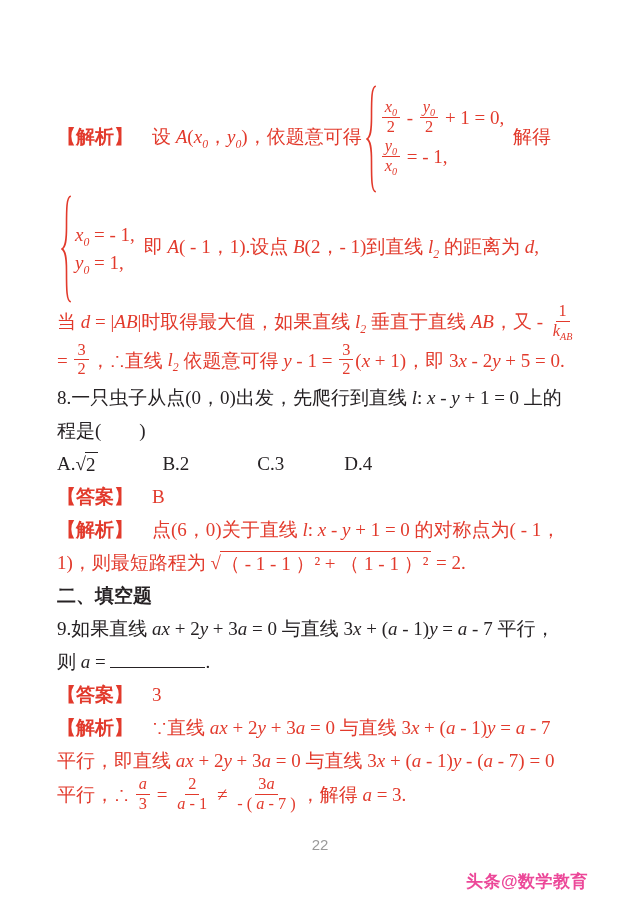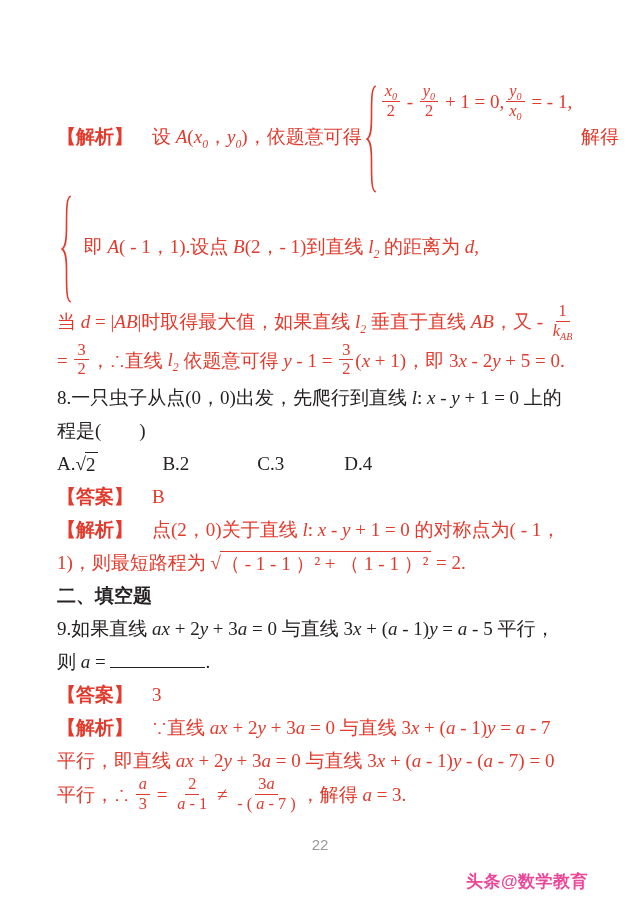--- a/index.html
+++ b/index.html
@@ -15,21 +15,21 @@
   .line.bold{font-weight:700;}
   .lbl{font-weight:700;}
   .math{font-style:italic;}
   sub.sb{font-size:0.62em;font-style:italic;line-height:0;}
   .frac{display:inline-flex;flex-direction:column;align-items:center;vertical-align:middle;
         line-height:1.15;font-size:0.86em;margin:0 2px;transform:translateY(-2px);}
   .frac .num{border-bottom:1.4px solid currentColor;padding:0 3px;}
   .frac .den{padding:0 3px;}
   .cases{display:inline-flex;align-items:stretch;vertical-align:middle;margin:0 4px;}
   .cases svg{width:11px;align-self:stretch;display:block;margin-right:3px;}
-  .cases .rows{display:inline-flex;flex-direction:row;justify-content:center;}
+  .cases .rows{display:inline-flex;flex-direction:column;justify-content:center;}
   .cases .row{line-height:1.45;display:block;}
   .sqrt{display:inline-flex;align-items:flex-start;vertical-align:middle;transform:translateY(-1px);}
   .sqrt .rad{line-height:1.25;transform:translateY(0px);}
   .sqrt .sqc{border-top:1.6px solid currentColor;padding:0 3px 0 1px;line-height:1.25;margin-left:-1px;}
   .sp{display:inline-block;}
   .blank{display:inline-block;height:0.95em;border-bottom:1.4px solid currentColor;}
   .pagenum{position:absolute;left:0;right:0;top:836px;text-align:center;
            font-size:15px;color:#9a9a9a;font-family:"Liberation Sans",sans-serif;}
   .watermark{position:absolute;right:52px;top:870px;font-size:17px;color:#ec4899;
              font-weight:700;font-family:"Liberation Sans",sans-serif;letter-spacing:0.5px;}
@@ -54,46 +54,50 @@
             <span class="row"><span class="frac">
                 <span class="num"><span class="math"><span>y</span><sub class="sb">0</sub></span></span>
                 <span class="den"><span class="math"><span>x</span><sub class="sb">0</sub></span></span>
               </span><span> = - 1,</span></span>
           </span>
         </span><span> 解得</span></div>
       <div class="line red"><span class="cases">
           <svg viewBox="0 0 10 100" preserveAspectRatio="none">
             <path d="M9 2 C5 2 5 14 5 30 C5 43 4 48 1 50 C4 52 5 57 5 70 C5 86 5 98 9 98" fill="none" stroke="currentColor" stroke-width="1.6" vector-effect="non-scaling-stroke"></path>
           </svg>
+          <span class="rows">
+            <span class="row"><span class="math"><span>x</span><sub class="sb">0</sub></span><span> = - 1,</span></span>
+            <span class="row"><span class="math"><span>y</span><sub class="sb">0</sub></span><span> = 1,</span></span>
+          </span>
         </span><span> 即 </span><span class="math">A</span><span>( - 1，1).设点 </span><span class="math">B</span><span>(2，- 1)到直线 </span><span class="math"><span>l</span><sub class="sb">2</sub></span><span> 的距离为 </span><span class="math">d</span><span>,</span></div>
       <div class="line red"><span>当 </span><span class="math">d</span><span> = |</span><span class="math">AB</span><span>|时取得最大值，如果直线 </span><span class="math"><span>l</span><sub class="sb">2</sub></span><span> 垂直于直线 </span><span class="math">AB</span><span>，又 - </span><span class="frac">
           <span class="num"><span>1</span></span>
           <span class="den"><span class="math"><span>k</span><sub class="sb">AB</sub></span></span>
         </span></div>
       <div class="line red"><span>= </span><span class="frac">
           <span class="num"><span>3</span></span>
           <span class="den"><span>2</span></span>
         </span><span>，∴直线 </span><span class="math"><span>l</span><sub class="sb">2</sub></span><span> 依题意可得 </span><span class="math">y</span><span> - 1 = </span><span class="frac">
           <span class="num"><span>3</span></span>
           <span class="den"><span>2</span></span>
         </span><span>(</span><span class="math">x</span><span> + 1)，即 3</span><span class="math">x</span><span> - 2</span><span class="math">y</span><span> + 5 = 0.</span></div>
       <div class="line"><span>8.一只虫子从点(0，0)出发，先爬行到直线 </span><span class="math">l</span><span>: </span><span class="math">x</span><span> - </span><span class="math">y</span><span> + 1 = 0 上的</span></div>
       <div class="line"><span>程是(　　)</span></div>
       <div class="line"><span>A.</span><span class="sqrt">
           <span class="rad">√</span>
           <span class="sqc"><span>2</span></span>
         </span><span class="sp" style="width: 64px;"></span><span>B.2</span><span class="sp" style="width: 68px;"></span><span>C.3</span><span class="sp" style="width: 60px;"></span><span>D.4</span></div>
       <div class="line red"><span class="lbl">【答案】</span><span>　B</span></div>
-      <div class="line red"><span class="lbl">【解析】</span><span>　点(2，0)关于直线 </span><span class="math">l</span><span>: </span><span class="math">x</span><span> - </span><span class="math">y</span><span> + 1 = 0 的对称点为( - 1，</span></div>
+      <div class="line red"><span class="lbl">【解析】</span><span>　点(6，0)关于直线 </span><span class="math">l</span><span>: </span><span class="math">x</span><span> - </span><span class="math">y</span><span> + 1 = 0 的对称点为( - 1，</span></div>
       <div class="line red"><span>1)，则最短路程为 </span><span class="sqrt">
           <span class="rad">√</span>
           <span class="sqc"><span>（ - 1 - 1 ）² + （ 1 - 1 ）²</span></span>
         </span><span> = 2.</span></div>
       <div class="line bold"><span>二、填空题</span></div>
-      <div class="line"><span>9.如果直线 </span><span class="math">ax</span><span> + 2</span><span class="math">y</span><span> + 3</span><span class="math">a</span><span> = 0 与直线 3</span><span class="math">x</span><span> + (</span><span class="math">a</span><span> - 1)</span><span class="math">y</span><span> = </span><span class="math">a</span><span> - 5 平行，</span></div>
+      <div class="line"><span>9.如果直线 </span><span class="math">ax</span><span> + 2</span><span class="math">y</span><span> + 3</span><span class="math">a</span><span> = 0 与直线 3</span><span class="math">x</span><span> + (</span><span class="math">a</span><span> - 1)</span><span class="math">y</span><span> = </span><span class="math">a</span><span> - 7 平行，</span></div>
       <div class="line"><span>则 </span><span class="math">a</span><span> = </span><span class="blank" style="width: 95px;"></span><span>.</span></div>
       <div class="line red"><span class="lbl">【答案】</span><span>　3</span></div>
       <div class="line red"><span class="lbl">【解析】</span><span>　∵直线 </span><span class="math">ax</span><span> + 2</span><span class="math">y</span><span> + 3</span><span class="math">a</span><span> = 0 与直线 3</span><span class="math">x</span><span> + (</span><span class="math">a</span><span> - 1)</span><span class="math">y</span><span> = </span><span class="math">a</span><span> - 7</span></div>
       <div class="line red"><span>平行，即直线 </span><span class="math">ax</span><span> + 2</span><span class="math">y</span><span> + 3</span><span class="math">a</span><span> = 0 与直线 3</span><span class="math">x</span><span> + (</span><span class="math">a</span><span> - 1)</span><span class="math">y</span><span> - (</span><span class="math">a</span><span> - 7) = 0</span></div>
       <div class="line red"><span>平行，∴ </span><span class="frac">
           <span class="num"><span class="math">a</span></span>
           <span class="den"><span>3</span></span>
         </span><span> = </span><span class="frac">
           <span class="num"><span>2</span></span>
           <span class="den"><span class="math">a</span><span> - 1</span></span>

